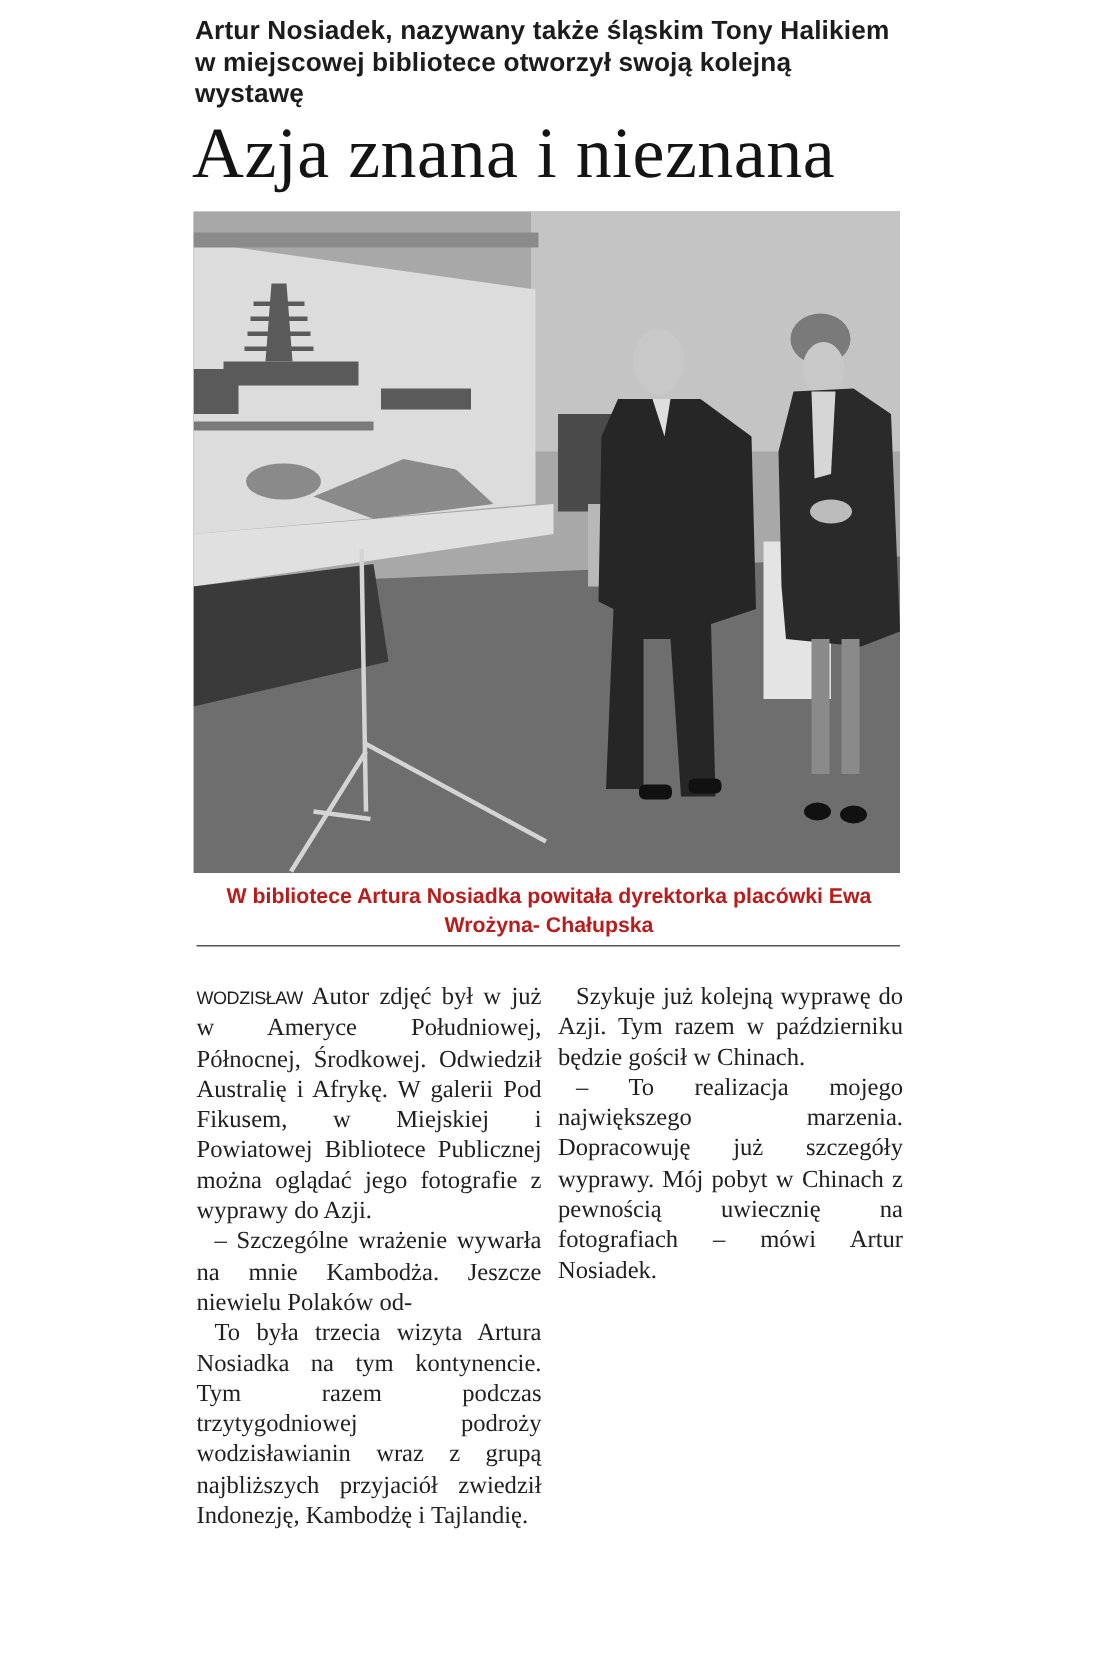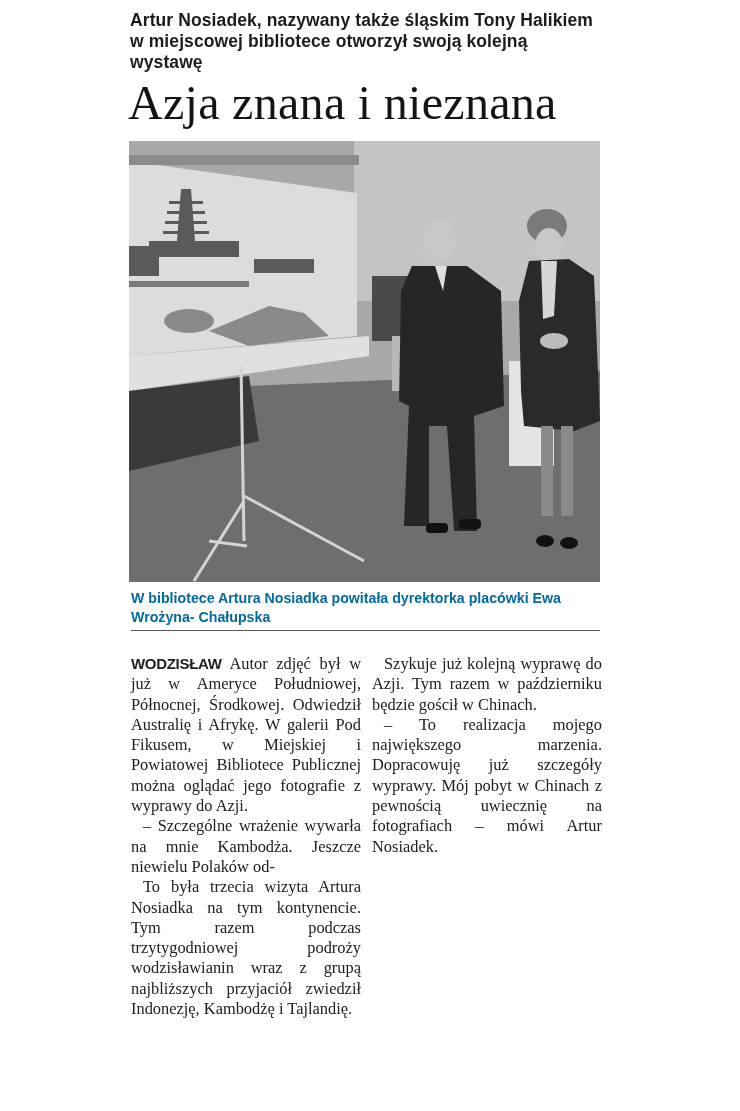--- a/index.html
+++ b/index.html
@@ -18,37 +18,38 @@
       font-size: 48px; line-height: 46px; color: #141414; letter-spacing: 0.3px;
     }
     .photo {
       position: absolute; left: 129px; top: 141px; width: 471px; height: 441px;
       background: #9a9a9a; overflow: hidden;
     }
     .photo svg { display: block; }
     .caption {
       position: absolute; left: 131px; top: 589px; width: 470px;
       font-family: "Liberation Sans", sans-serif; font-weight: bold;
-      font-size: 14.2px; line-height: 19px; color: #0369a1;
+      font-size: 14.2px; line-height: 19px; color: #b91c1c;
       padding-bottom: 4px;
+      text-align: center;
     }
     .caption-rule {
       position: absolute; left: 131px; top: 630px; width: 469px; height: 1px; background: #555;
     }
     .col {
       position: absolute; top: 654px; width: 230px;
       font-family: "Liberation Serif", serif; font-size: 16.4px; line-height: 20.3px;
       color: #202020; text-align: justify;
     }
     .col-left { left: 131px; }
     .col-right { left: 372px; }
     .col p { margin: 0; }
     .col p.indent { text-indent: 12px; }
     .dateline {
-      font-family: "Liberation Sans", sans-serif; font-weight: bold; font-size: 15px;
+      font-family: "Liberation Sans", sans-serif; font-weight: normal; font-size: 12px;
       letter-spacing: -0.3px;
     }
     .signature {
       position: absolute; left: 540px; top: 1116px; width: 60px; text-align: right;
       font-family: "Liberation Sans", sans-serif; font-weight: bold; font-size: 12.5px; color: #1c1c1c;
     }
   </style>
 </head>
 <body>
 

